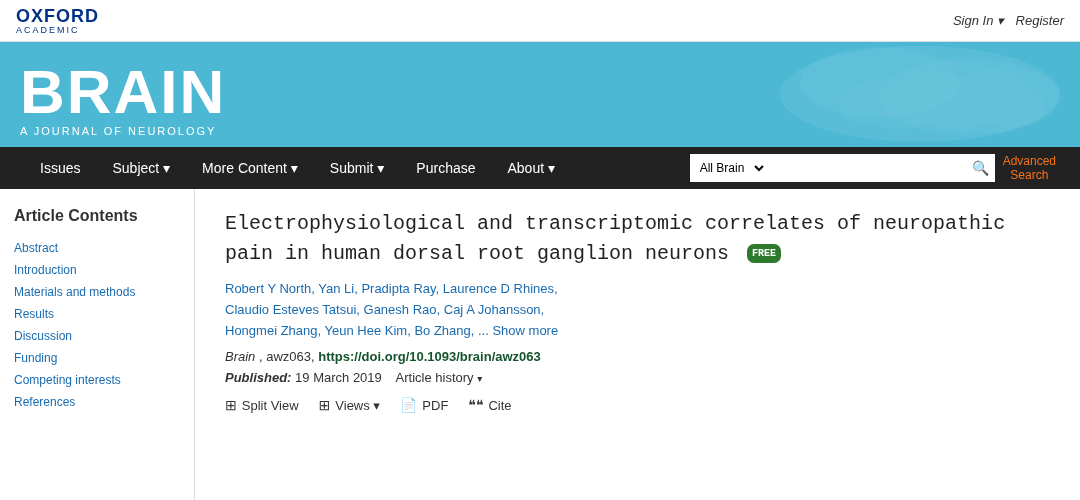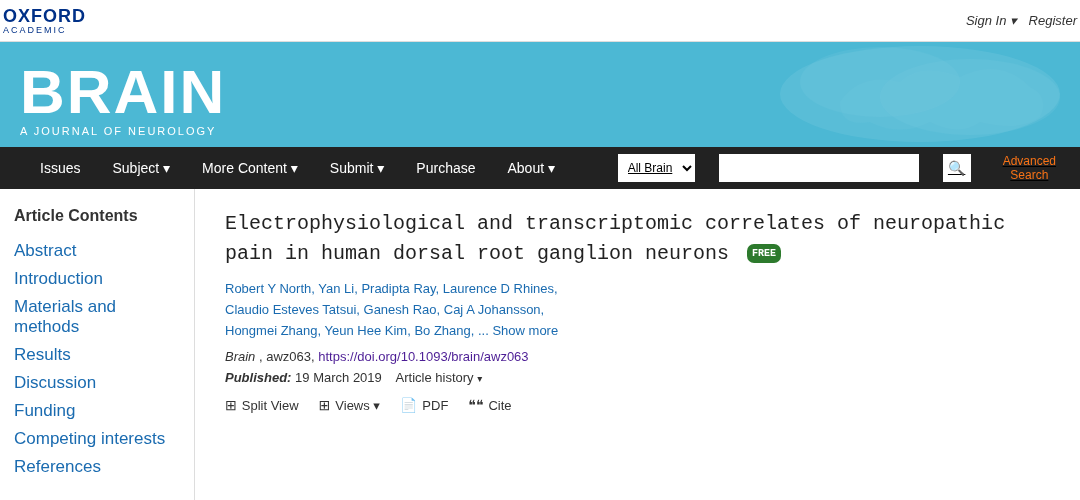--- a/index.html
+++ b/index.html
@@ -4,21 +4,21 @@
   <style>
     * { margin: 0; padding: 0; box-sizing: border-box; }
     body { font-family: Arial, sans-serif; background: #fff; width: 1080px; height: 500px; overflow: hidden; }
 
     
     .top-bar {
       background: #fff;
       display: flex;
       align-items: center;
       justify-content: space-between;
-      padding: 6px 3px;
+      padding: 6px 16px;
       border-bottom: 1px solid #ddd;
     }
     .oxford-logo {
       display: flex;
       flex-direction: column;
       align-items: flex-start;
     }
     .oxford-logo .oxford-text {
       font-size: 18px;
       font-weight: bold;
@@ -95,22 +95,21 @@
       display: flex;
       align-items: center;
       cursor: pointer;
       white-space: nowrap;
       text-decoration: none;
     }
     .nav-search {
       margin-left: auto;
       display: flex;
       align-items: center;
-      gap: 24px;
-      text-decoration: underline;
+      gap: 0;
     }
     .search-select {
       background: #fff;
       border: none;
       padding: 4px 6px;
       font-size: 12px;
       height: 28px;
       cursor: pointer;
     }
     .search-box {
@@ -156,21 +155,21 @@
       padding: 18px 14px;
       overflow-y: auto;
     }
     .sidebar-title {
       font-size: 16px;
       font-weight: bold;
       color: #333;
       margin-bottom: 12px;
     }
     .sidebar-item {
-      font-size: 17px;
+      font-size: 12px;
       color: #1a6bb0;
       padding: 4px 0;
       cursor: pointer;
       text-decoration: none;
       display: block;
     }
 
     
     .article-area {
       flex: 1;
@@ -202,21 +201,21 @@
       line-height: 1.6;
     }
     .authors a { color: #1a6bb0; text-decoration: none; }
     .show-more { color: #1a6bb0; cursor: pointer; text-decoration: none; font-size: 13px; }
     .citation-line {
       font-size: 13px;
       color: #333;
       margin-bottom: 6px;
     }
     .citation-line .journal { font-style: italic; }
-    .citation-line a { color: #4c1d95; text-decoration: none; }
+    .citation-line a { color: #14532d; text-decoration: none; font-weight: bold; }
     .pub-line {
       font-size: 13px;
       color: #333;
       margin-bottom: 12px;
     }
     .pub-line strong { font-weight: bold; font-style: italic; }
     .article-history-link {
       color: #333;
       text-decoration: none;
       font-size: 13px;

